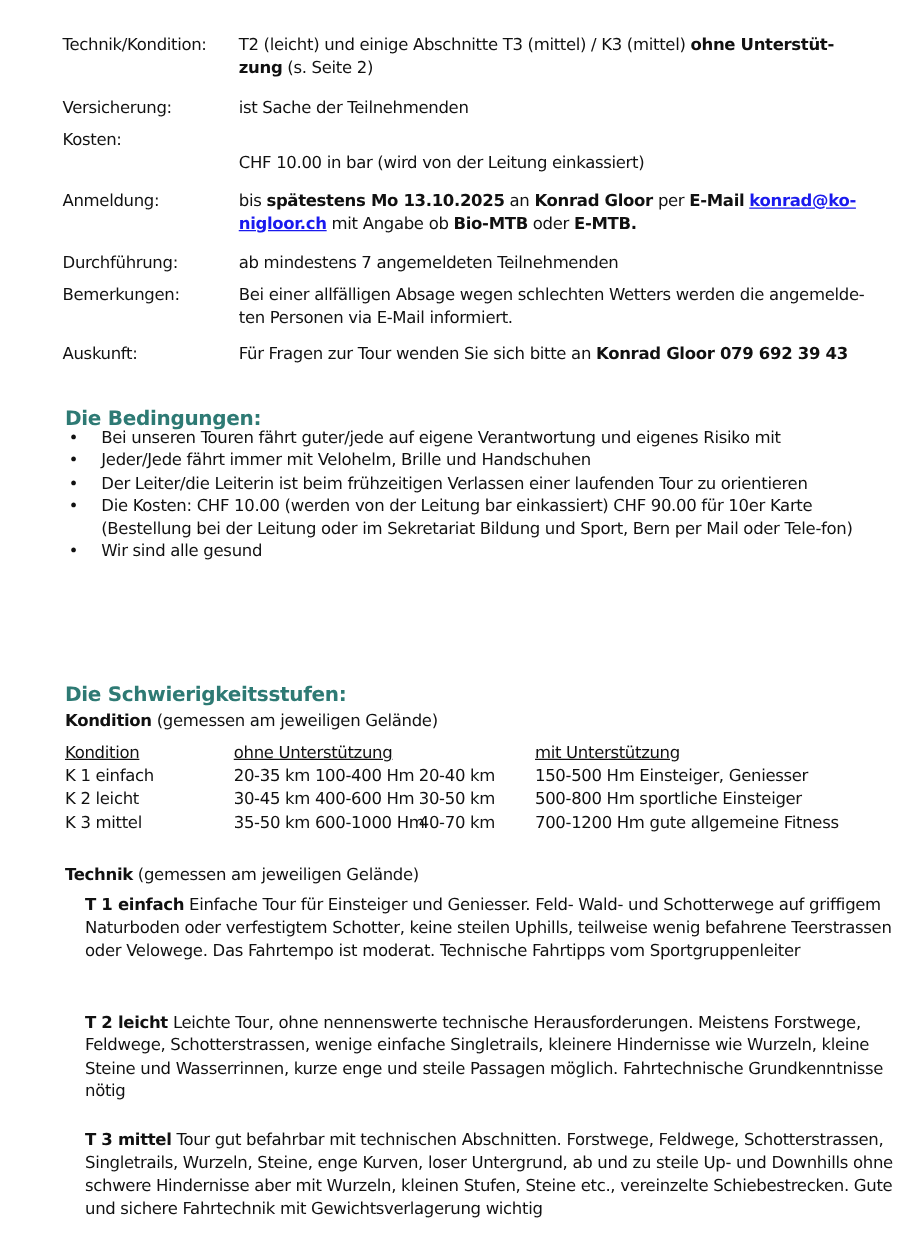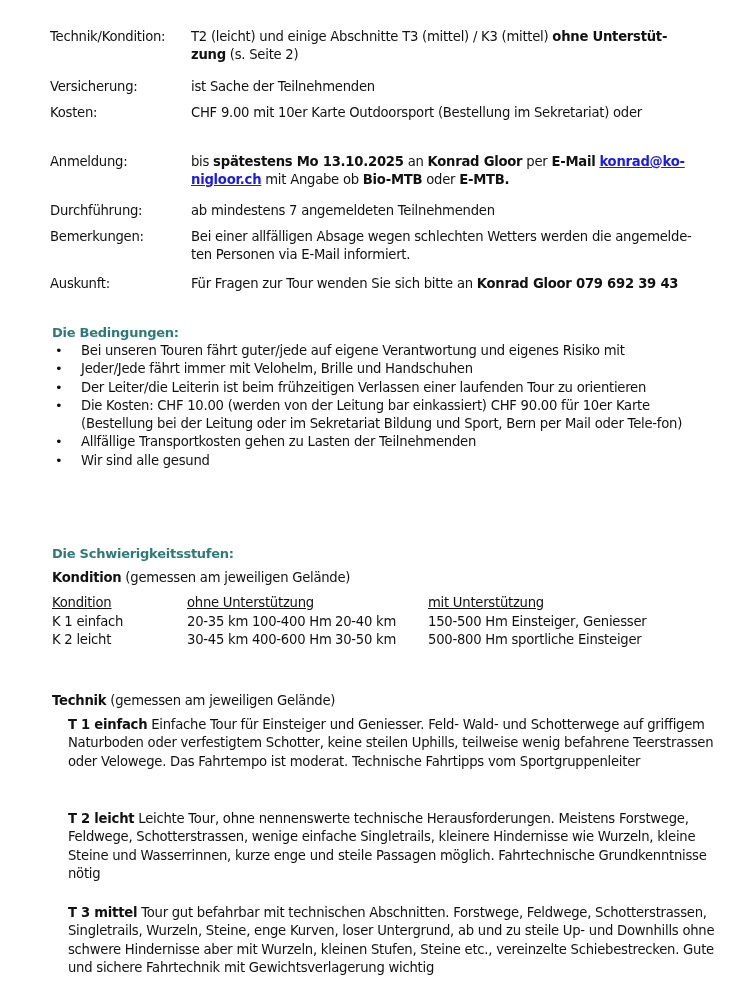--- a/index.html
+++ b/index.html
@@ -7,21 +7,21 @@
     width: 734px; height: 996px; overflow: hidden; position: relative;
     font-family: "DejaVu Sans", sans-serif; font-size: 13.2px; color: #111111;
     letter-spacing: -0.25px;
   }
   .page { position: absolute; left: 50px; top: 0; width: 670px; }
   .info-row { position: absolute; left: 0; width: 670px; line-height: 17.5px; }
   .info-label { position: absolute; left: 0; top: 0; width: 140px; }
   .info-value { position: absolute; left: 141px; top: 0; width: 530px; }
   b { font-weight: bold; }
   a.mail { color: #1a1aee; font-weight: bold; text-decoration: underline; text-align: center; }
-  .heading { position: absolute; left: 2px; color: #2e7a74; font-weight: bold; font-size: 13px; }
+  .heading { position: absolute; left: 2px; color: #2e7a74; font-weight: bold; font-size: 16px; }
   ul.bullets { position: absolute; left: 0; margin: 0; padding: 0; list-style: none; width: 670px; }
   ul.bullets li { position: relative; padding-left: 31px; line-height: 18.3px; }
   ul.bullets li::before { content: "•"; position: absolute; left: 5px; top: 0; font-size: 13px; }
   .sub { position: absolute; left: 2px; line-height: 18px; text-align: right; }
   .ktable { position: absolute; left: 2px; top: 594px; width: 670px; }
   .krow { position: relative; height: 18.5px; line-height: 18.5px; }
   .kcell { position: absolute; top: 0; white-space: nowrap; }
   .c1 { left: 0; } .c2 { left: 99px; margin-left: 36px; } .c3 { left: 283px; } .c4 { left: 376px; }
   .u { text-decoration: underline; }
   .para { position: absolute; left: 2px; width: 668px; line-height: 18.3px; margin-left: 16px; }
@@ -39,21 +39,21 @@
   </div>
 
   <div class="info-row" style="top:78px">
     <span class="info-label">Versicherung:</span>
     <span class="info-value">ist Sache der Teilnehmenden</span>
   </div>
 
   <div class="info-row" style="top:104px">
     <span class="info-label">Kosten:</span>
     <div class="info-value">
-      <span>CHF 9.00 mit 10er Karte Outdoorsport (Bestellung im Sekretariat) oder</span><br>
+      <br><span>CHF 10.00 in bar (wird von der Leitung einkassiert)</span>
     </div>
   </div>
 
   <div class="info-row" style="top:153px">
     <span class="info-label">Anmeldung:</span>
     <div class="info-value">
       <span>bis </span><b>spätestens Mo 13.10.2025</b><span> an </span><b>Konrad Gloor</b><span> per </span><b>E-Mail</b> <a class="mail">konrad@ko-</a><br><a class="mail">nigloor.ch</a><span> mit Angabe ob </span><b>Bio-MTB</b><span> oder </span><b>E-MTB.</b>
     </div>
   </div>
 
@@ -75,21 +75,20 @@
       <span>Für Fragen zur Tour wenden Sie sich bitte an </span><b>Konrad Gloor 079 692 39 43</b>
     </div>
   </div>
 
   <div class="heading" style="top:325px">Die Bedingungen:</div>
   <ul class="bullets" style="top:342px">
     <li>Bei unseren Touren fährt guter/jede auf eigene Verantwortung und eigenes Risiko mit</li>
     <li>Jeder/Jede fährt immer mit Velohelm, Brille und Handschuhen</li>
     <li>Der Leiter/die Leiterin ist beim frühzeitigen Verlassen einer laufenden Tour zu orientieren</li>
     <li>Die Kosten: CHF 10.00 (werden von der Leitung bar einkassiert) CHF 90.00 für 10er Karte (Bestellung bei der Leitung oder im Sekretariat Bildung und Sport, Bern per Mail oder Tele-fon)</li>
-    <li>Allfällige Transportkosten gehen zu Lasten der Teilnehmenden</li>
     <li>Wir sind alle gesund</li>
   </ul>
 
   <div class="heading" style="top:546px">Die Schwierigkeitsstufen:</div>
   <div class="sub" style="top:569px">
     <b>Kondition</b><span> (gemessen am jeweiligen Gelände)</span>
   </div>
 
   <div class="ktable">
     <div class="krow">
@@ -102,20 +101,26 @@
       <span class="kcell c2">20-35 km 100-400 Hm</span>
       <span class="kcell c3">20-40 km</span>
       <span class="kcell c4">150-500 Hm Einsteiger, Geniesser</span>
     </div>
     <div class="krow">
       <span class="kcell c1">K 2 leicht</span>
       <span class="kcell c2">30-45 km 400-600 Hm</span>
       <span class="kcell c3">30-50 km</span>
       <span class="kcell c4">500-800 Hm sportliche Einsteiger</span>
     </div>
+    <div class="krow">
+      <span class="kcell c1">K 3 mittel</span>
+      <span class="kcell c2">35-50 km 600-1000 Hm</span>
+      <span class="kcell c3">40-70 km</span>
+      <span class="kcell c4">700-1200 Hm gute allgemeine Fitness</span>
+    </div>
   </div>
 
   <div class="sub" style="top:692px">
     <b>Technik</b><span> (gemessen am jeweiligen Gelände)</span>
   </div>
 
   <div class="para" style="top:716px">
     <b>T 1 einfach</b><span> Einfache Tour für Einsteiger und Geniesser. Feld- Wald- und Schotterwege auf griffi­gem Naturboden oder verfestigtem Schotter, keine steilen Uphills, teilweise wenig befahrene Teerstrassen oder Velowege. Das Fahrtempo ist moderat. Technische Fahrtipps vom Sportgrup­penleiter</span>
   </div>
 

